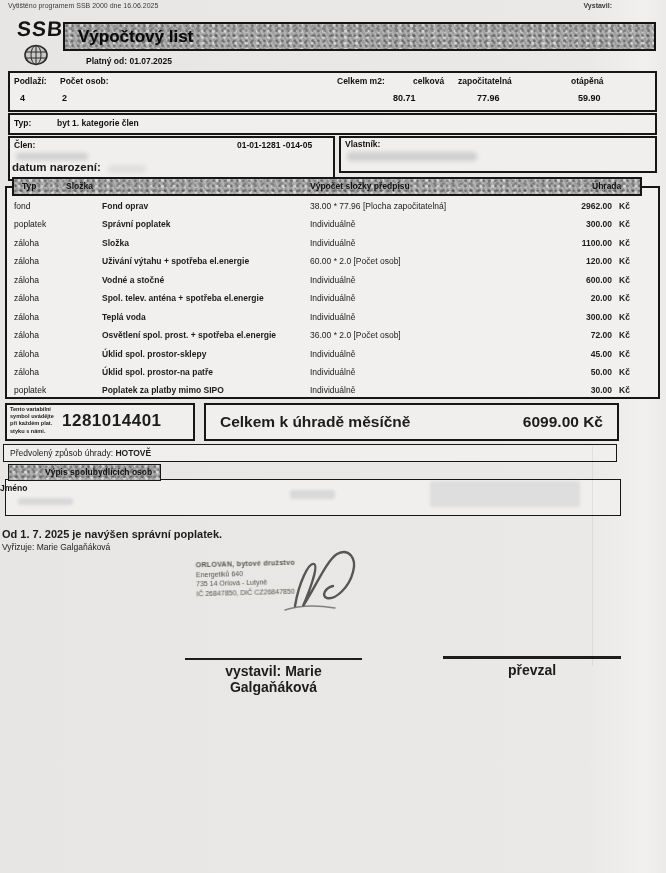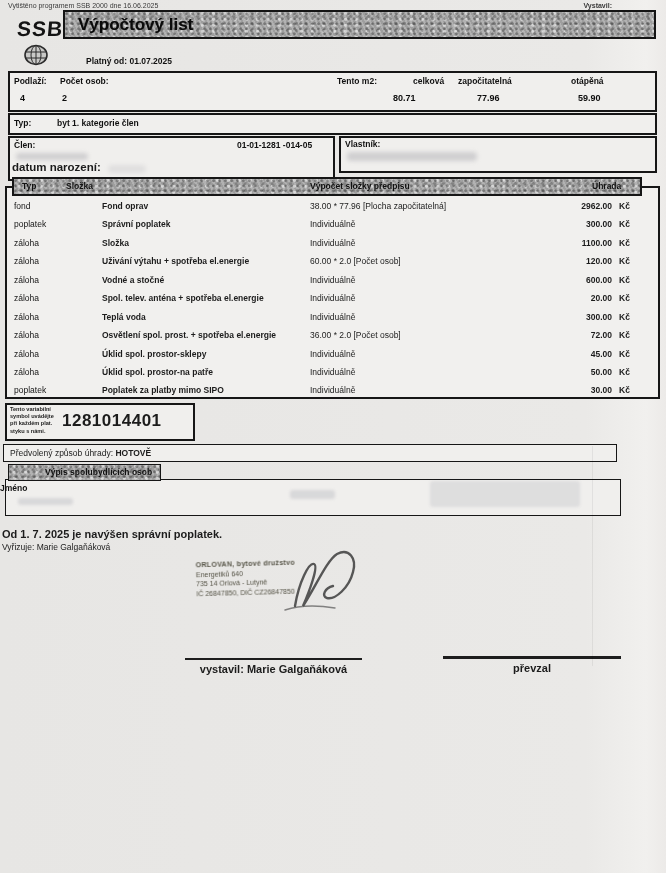--- a/index.html
+++ b/index.html
@@ -34,21 +34,21 @@
       radial-gradient(circle at 70% 65%, rgba(40,40,40,.35) 0 .8px, transparent 2px),
       radial-gradient(circle at 50% 20%, rgba(255,255,255,.5) 0 1px, transparent 2.2px),
       repeating-linear-gradient(63deg, rgba(0,0,0,.07) 0 2px, rgba(255,255,255,.09) 2px 4px);
     background-size:6px 5px,9px 7px,11px 6px,100% 100%;
   }
   .logo-text{
     font-size:21px;font-weight:800;letter-spacing:1px;
     transform:skewX(-5deg);color:#141414;
   }
   .title-bar{
-    position:absolute;left:63px;top:10px;width:593px;height:29px;
+    position:absolute;left:63px;top:22px;width:593px;height:29px;
     border:2px solid #141414;box-sizing:border-box;
     display:flex;align-items:center;
   }
   .title-text{
     font-size:17px;font-weight:bold;color:#0a0a0a;padding-left:13px;
     text-shadow:.4px .4px 0 rgba(0,0,0,.35);
   }
   .trow span{position:absolute;font-size:8.5px;top:0;}
   .trow{position:absolute;left:0;width:666px;height:14px;}
   .c-typ{left:14px;color:#161616;}
@@ -68,21 +68,21 @@
   }
   .stamp{
     position:absolute;left:196px;top:559px;
     color:rgba(78,76,62,.95);
     font-size:7px;line-height:9.5px;
     transform:rotate(-1.5deg);
     filter:blur(.2px);
   }
   .stamp .s1{font-weight:bold;letter-spacing:.3px;}
   .sigline{position:absolute;height:2px;background:#1d1d1d;}
-  .sig-label{position:absolute;font-size:11px;text-align:center;}
+  .sig-label{position:absolute;font-size:14px;text-align:center;}
   .artifact-vline{
     position:absolute;left:592px;top:446px;width:1px;height:220px;
     background:rgba(0,0,0,.06);
   }
 </style>
 </head>
 <body>
 
 <div class="page">
 
@@ -104,21 +104,21 @@
     <span class="title-text">Výpočtový list</span>
   </div>
   <div class="abs lbl" style="left:86px;top:56px;">
     <span>Platný od:</span>
     <span>01.07.2025</span>
   </div>
 
   <div class="box" style="left:8px;top:71px;width:649px;height:41px;"></div>
   <div class="abs lbl" style="left:14px;top:76px;">Podlaží:</div>
   <div class="abs lbl" style="left:60px;top:76px;">Počet osob:</div>
-  <div class="abs lbl" style="left:337px;top:76px;">Tento m2:</div>
+  <div class="abs lbl" style="left:337px;top:76px;">Celkem m2:</div>
   <div class="abs lbl" style="left:413px;top:76px;">celková</div>
   <div class="abs lbl" style="left:458px;top:76px;">započitatelná</div>
   <div class="abs lbl" style="left:571px;top:76px;">otápěná</div>
   <div class="abs val" style="left:20px;top:93px;">4</div>
   <div class="abs val" style="left:62px;top:93px;">2</div>
   <div class="abs val" style="left:393px;top:93px;">80.71</div>
   <div class="abs val" style="left:477px;top:93px;">77.96</div>
   <div class="abs val" style="left:578px;top:93px;">59.90</div>
 
   <div class="box" style="left:8px;top:113px;width:649px;height:22px;"></div>
@@ -222,20 +222,24 @@
 
   <div class="box" style="left:5px;top:403px;width:190px;height:38px;"></div>
   <div class="abs b" style="left:10px;top:406px;font-size:5.6px;line-height:7.2px;white-space:normal;width:48px;">
     <span>Tento variabilní</span><br>
     <span>symbol uvádějte</span><br>
     <span>při každém plat.</span><br>
     <span>styku s námi.</span>
   </div>
   <div class="abs b" style="left:62px;top:411px;font-size:17px;letter-spacing:.5px;">1281014401</div>
 
+  <div class="box" style="left:204px;top:403px;width:415px;height:38px;display:flex;align-items:center;justify-content:space-between;padding:0 14px;">
+    <span class="b" style="font-size:15.5px;">Celkem k úhradě měsíčně</span>
+    <span class="b" style="font-size:15.5px;">6099.00 Kč</span>
+  </div>
 
   <div class="box box-thin" style="left:3px;top:444px;width:614px;height:18px;"></div>
   <div class="abs" style="left:10px;top:448px;font-size:8.5px;">
     <span>Předvolený způsob úhrady:</span>
     <span class="b">HOTOVĚ</span>
   </div>
 
   <div class="box box-thin texture" style="left:8px;top:464px;width:153px;height:17px;z-index:2;"></div>
   <div class="abs lbl" style="left:25px;top:467px;z-index:3;margin-left:20px;">Výpis spolubydlících osob</div>
   <div class="box box-thin" style="left:5px;top:479px;width:616px;height:37px;"></div>

